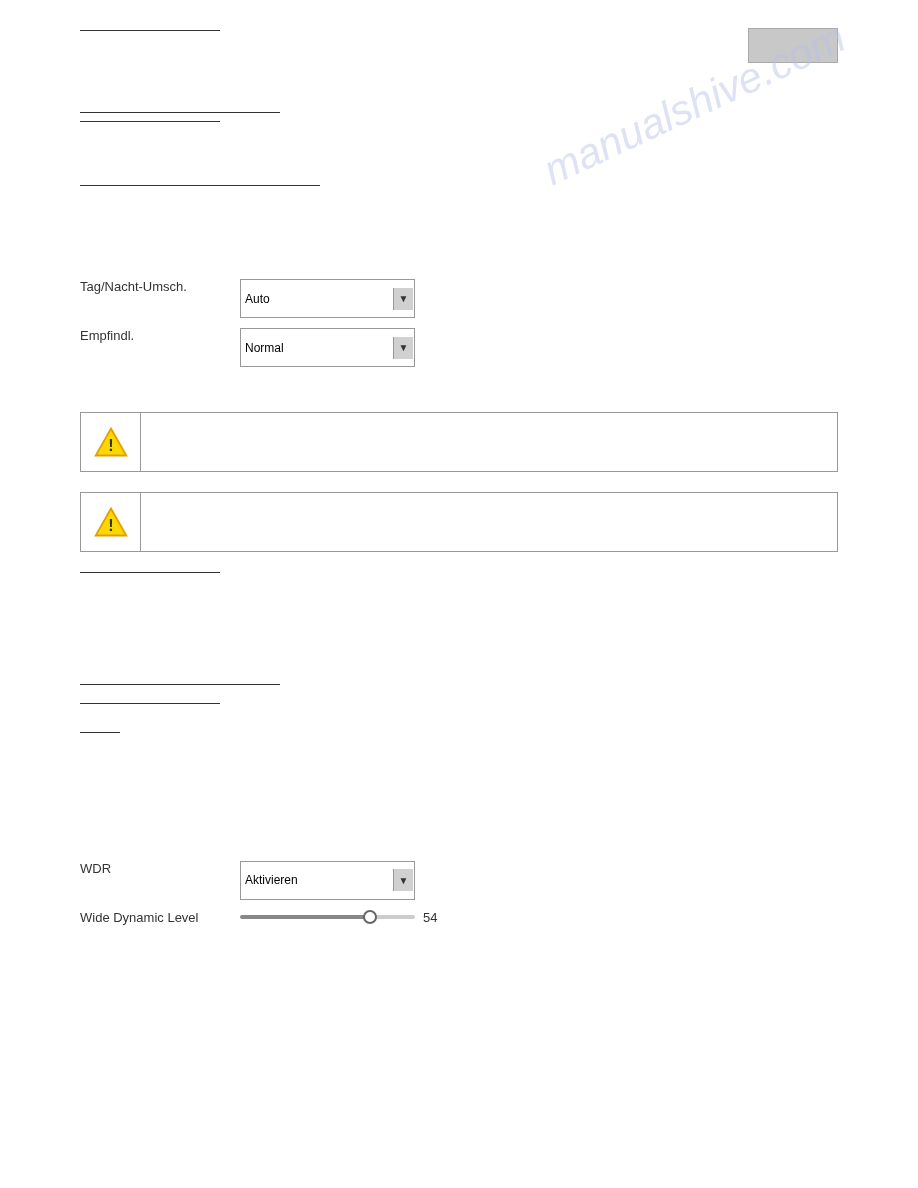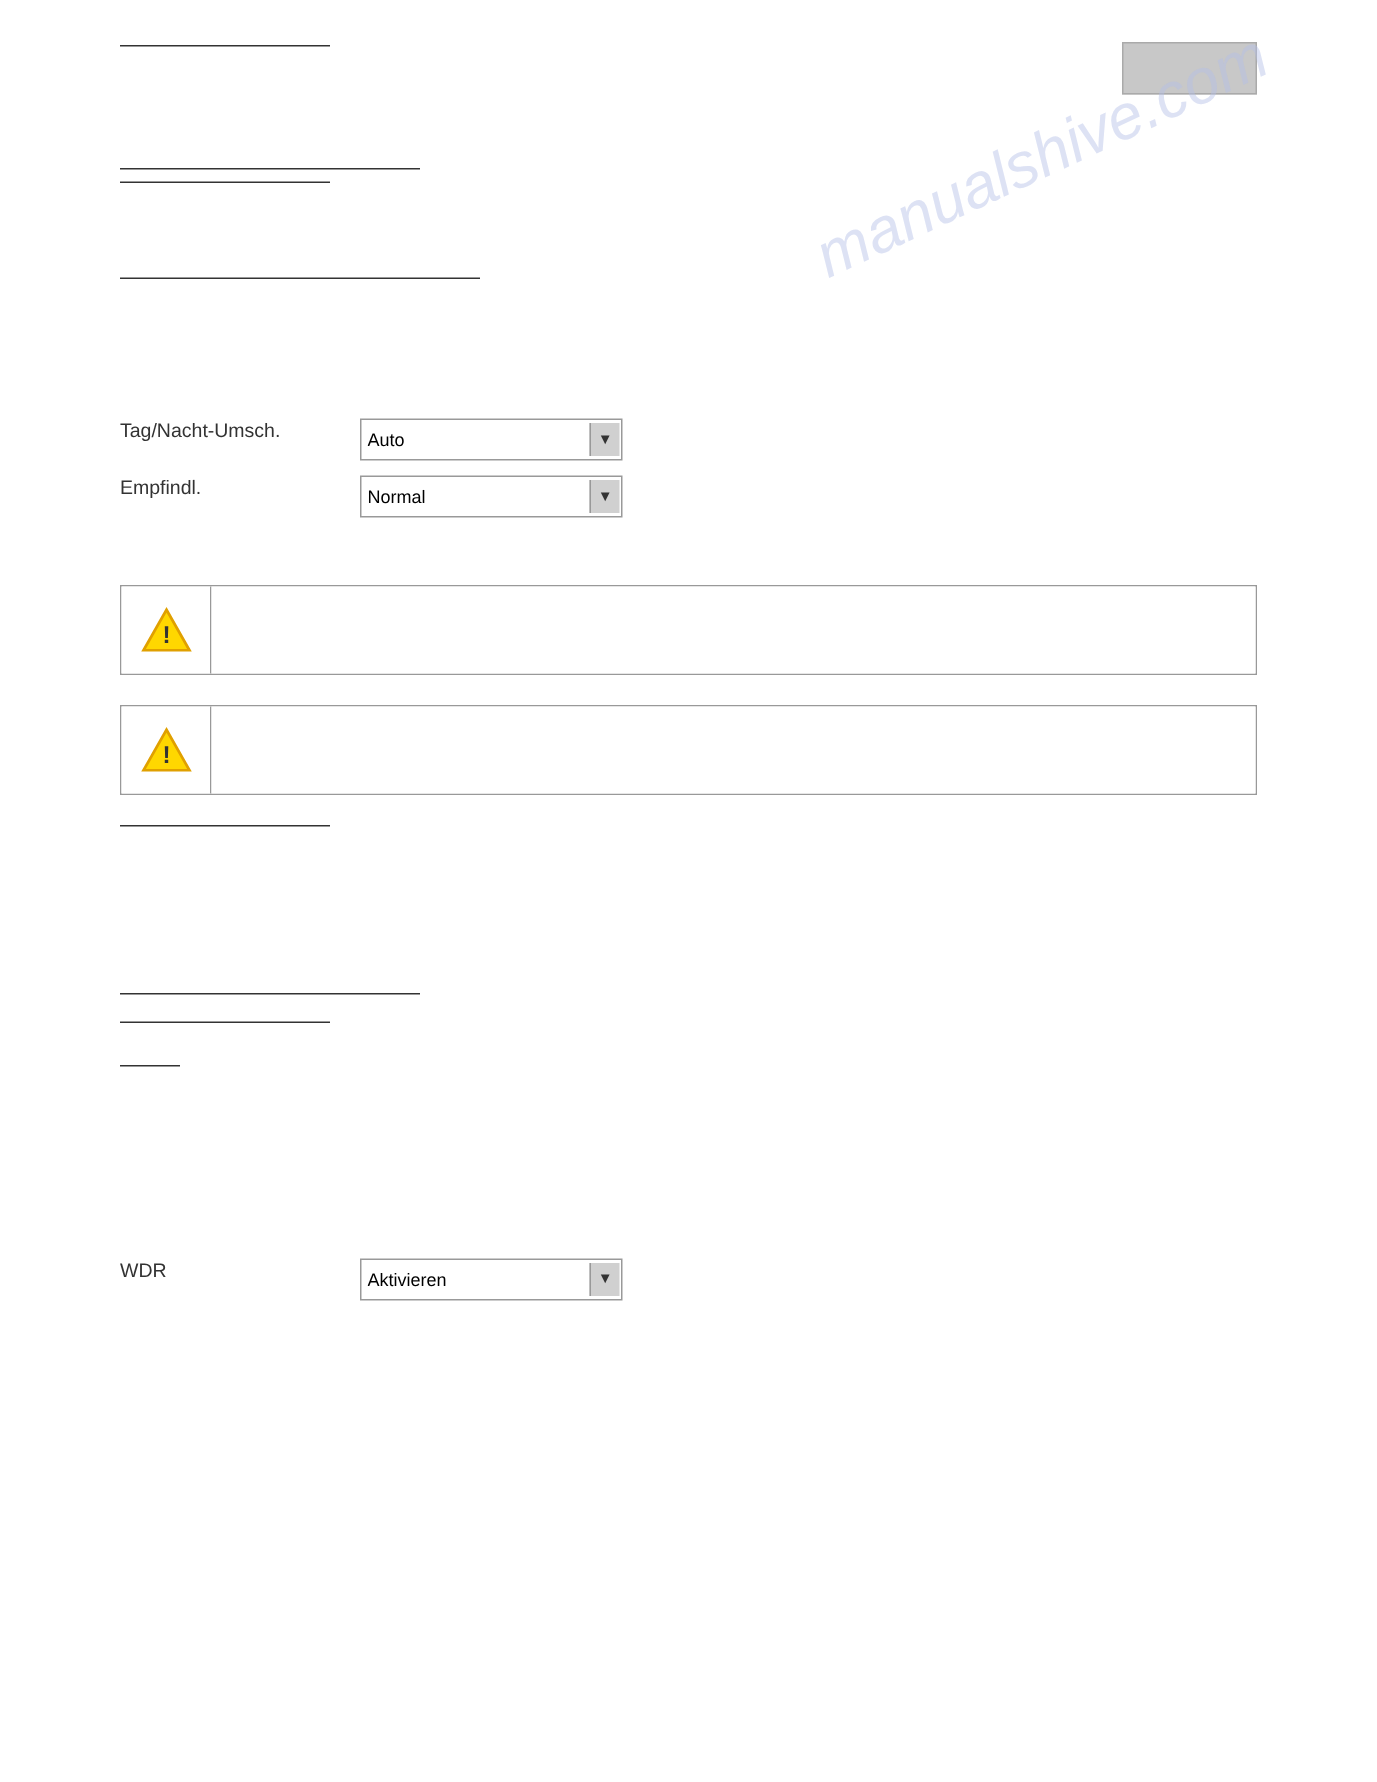--- a/index.html
+++ b/index.html
@@ -68,21 +68,21 @@
       flex-shrink: 0;
     }
 
     .select-wrapper {
       position: relative;
       width: 175px;
     }
 
     .select-wrapper select {
       width: 100%;
-      height: 28px;
+      height: 39px;
       background: #fff;
       border: 1px solid #999;
       font-size: 12px;
       padding: 2px 4px;
       appearance: none;
       -webkit-appearance: none;
       cursor: pointer;
     }
 
     .select-arrow {
@@ -311,14 +311,23 @@
     <div class="form-label">WDR</div>
     <div class="select-wrapper">
       <select>
         <option>Aktivieren</option>
         <option>Deaktivieren</option>
       </select>
       <div class="select-arrow">▼</div>
     </div>
   </div>
 
+  <div class="form-row">
+    <div class="form-label">Wide Dynamic Level</div>
+    <div class="slider-container">
+      <div class="slider-track">
+        <div class="slider-thumb"></div>
+      </div>
+      <div class="slider-value">54</div>
+    </div>
+  </div>
 
 </div>
 
 </body></html>

